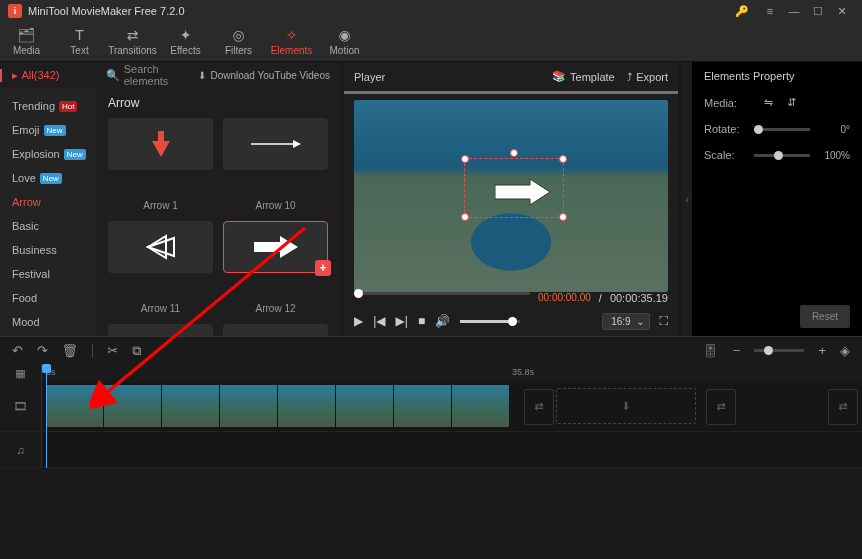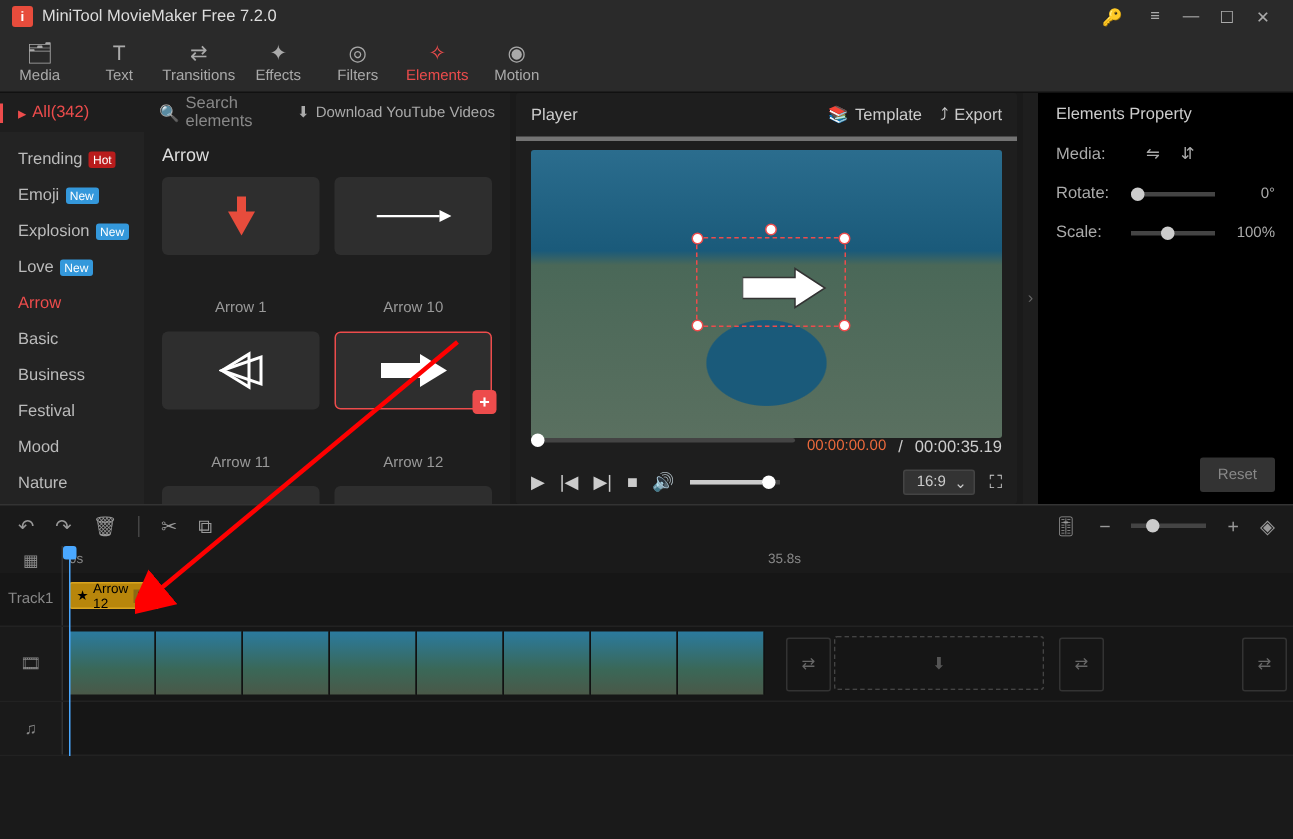--- a/index.html
+++ b/index.html
@@ -153,20 +153,21 @@
     <div class="lp-body">
       <div class="cat-list" id="cat-list">
           <div class="cat-item">Trending<span class="badge hot">Hot</span></div>
           <div class="cat-item">Emoji<span class="badge new">New</span></div>
           <div class="cat-item">Explosion<span class="badge new">New</span></div>
           <div class="cat-item">Love<span class="badge new">New</span></div>
           <div class="cat-item active">Arrow</div>
           <div class="cat-item">Basic</div>
           <div class="cat-item">Business</div>
           <div class="cat-item">Festival</div>
+          <div class="cat-item">Food</div>
           <div class="cat-item">Mood</div>
           <div class="cat-item">Nature</div>
         </div>
       <div class="elem-grid-wrap">
         <h4>Arrow</h4>
         <div class="elem-grid" id="elem-grid">
             <div class="elem-card">
               <div class="elem-thumb">
                 <svg width="26" height="30">
                   <polygon points="13,28 4,12 10,12 10,2 16,2 16,12 22,12" fill="#e74c3c"></polygon>
@@ -325,30 +326,20 @@
 
 <div class="timeline">
   <div class="playhead"></div>
   <div class="tl-ruler">
     <div class="tl-gutter">▦</div>
     <div class="tl-ruler-track">
       <span class="tick" style="left:4px">0s</span>
       <span class="tick" style="left:470px">35.8s</span>
     </div>
   </div>
-  <div class="tl-row">
-    <div class="tl-label">Track1</div>
-    <div class="tl-content">
-      <div class="clip-elem" style="width:60px;">
-        <span>★</span>
-        <span>Arrow 12</span>
-        <span class="dur">5s</span>
-      </div>
-    </div>
-  </div>
   <div class="tl-row thumbs">
     <div class="tl-gutter">🎞</div>
     <div class="tl-content">
       <div class="thumb-strip">
         <div class="th"></div>
           <div class="th"></div>
           <div class="th"></div>
           <div class="th"></div>
         <div class="th"></div>
           <div class="th"></div>

